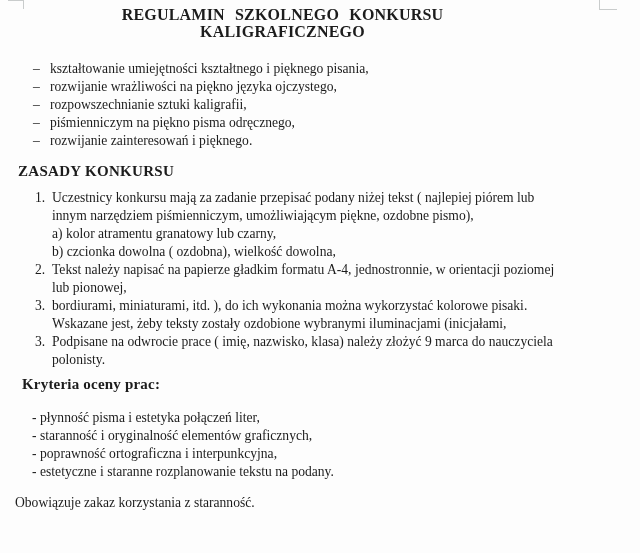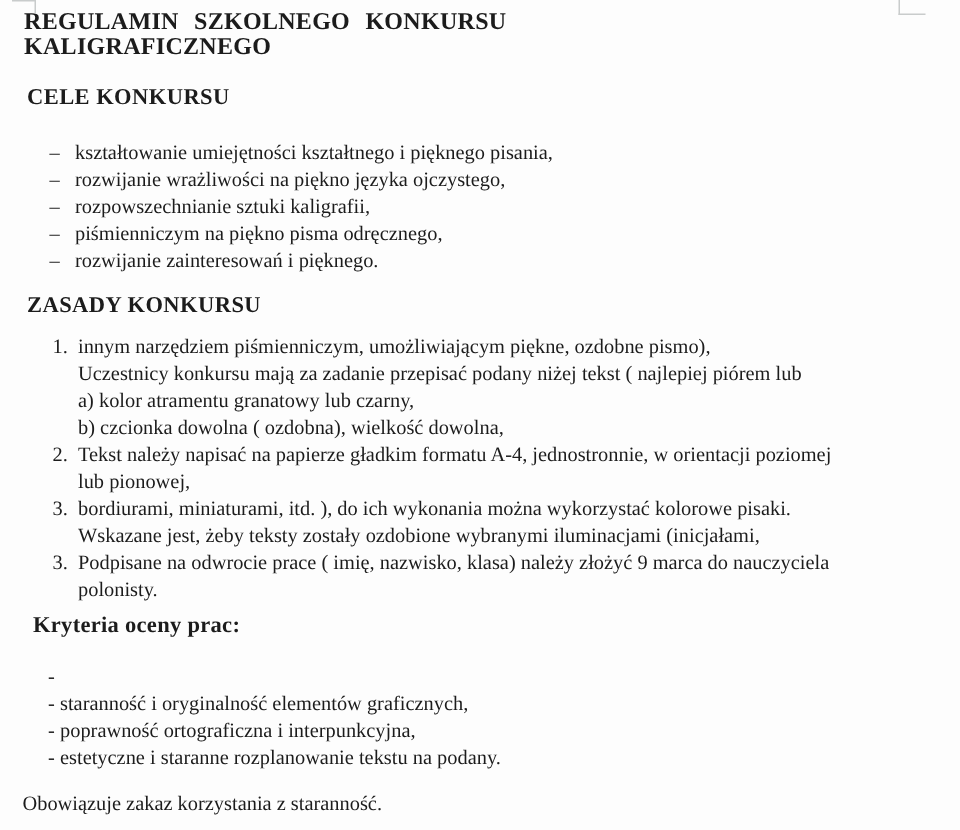--- a/index.html
+++ b/index.html
@@ -30,26 +30,26 @@
   }
   .crop-mark.tr {
     left: 599px; top: 0;
     width: 18px; height: 10px;
     border-left: 1px solid #c9cccc;
     border-bottom: 1px solid #c9cccc;
   }
   .title {
     width: 565px;
     margin-top: 6px;
+    text-align: center;
     font-weight: bold;
     font-size: 16px;
     line-height: 17px;
     word-spacing: 6px;
     letter-spacing: 0.2px;
-    padding-left: 16px;
   }
   .heading {
     font-weight: bold;
     font-size: 15px;
     line-height: 16px;
     letter-spacing: 0.3px;
   }
   .h-cele   { margin: 17px 0 0 18px; }
   .h-zasady { margin: 13px 0 0 18px; }
   .h-kryteria { margin: 7px 0 12px 22px; font-size: 15px; letter-spacing: 0.2px; }
@@ -73,21 +73,20 @@
 <div class="page">
 
   <div class="crop-mark tl"></div>
   <div class="crop-mark tr"></div>
 
   <div class="title">
     <div class="line">REGULAMIN SZKOLNEGO KONKURSU</div>
     <div class="line">KALIGRAFICZNEGO</div>
   </div>
 
-  <div class="heading h-cele">CELE KONKURSU</div>
 
   <div class="list cele-list">
     <div class="li">
       <span class="marker">–</span>
       <span class="line">kształtowanie umiejętności kształtnego i pięknego pisania,</span>
     </div>
     <div class="li">
       <span class="marker">–</span>
       <span class="line">rozwijanie wrażliwości na piękno języka ojczystego,</span>
     </div>
@@ -104,22 +103,22 @@
       <span class="line">rozwijanie zainteresowań i pięknego.</span>
     </div>
   </div>
 
   <div class="heading h-zasady">ZASADY KONKURSU</div>
 
   <div class="list zasady-list">
     <div class="li">
       <span class="marker">1.</span>
       <span class="body">
+        <div class="line">Uczestnicy konkursu mają za zadanie przepisać podany niżej tekst ( najlepiej piórem lub</div>
         <div class="line">innym narzędziem piśmienniczym, umożliwiającym piękne, ozdobne pismo),</div>
-        <div class="line">Uczestnicy konkursu mają za zadanie przepisać podany niżej tekst ( najlepiej piórem lub</div>
         <div class="line">a) kolor atramentu granatowy lub czarny,</div>
         <div class="line">b) czcionka dowolna ( ozdobna), wielkość dowolna,</div>
       </span>
     </div>
     <div class="li">
       <span class="marker">2.</span>
       <span class="body">
         <div class="line">Tekst należy napisać na papierze gładkim formatu A-4, jednostronnie, w orientacji poziomej</div>
         <div class="line">lub pionowej,</div>
       </span>
@@ -138,20 +137,21 @@
         <div class="line">polonisty.</div>
       </span>
     </div>
   </div>
 
   <div class="heading h-kryteria">Kryteria oceny prac:</div>
 
   <div class="list kryteria-list">
     <div class="li">
       <span class="marker">-</span>
+      <span class="line">płynność pisma i estetyka połączeń liter,</span>
     </div>
     <div class="li">
       <span class="marker">-</span>
       <span class="line">staranność i oryginalność elementów graficznych,</span>
     </div>
     <div class="li">
       <span class="marker">-</span>
       <span class="line">poprawność ortograficzna i interpunkcyjna,</span>
     </div>
     <div class="li">

